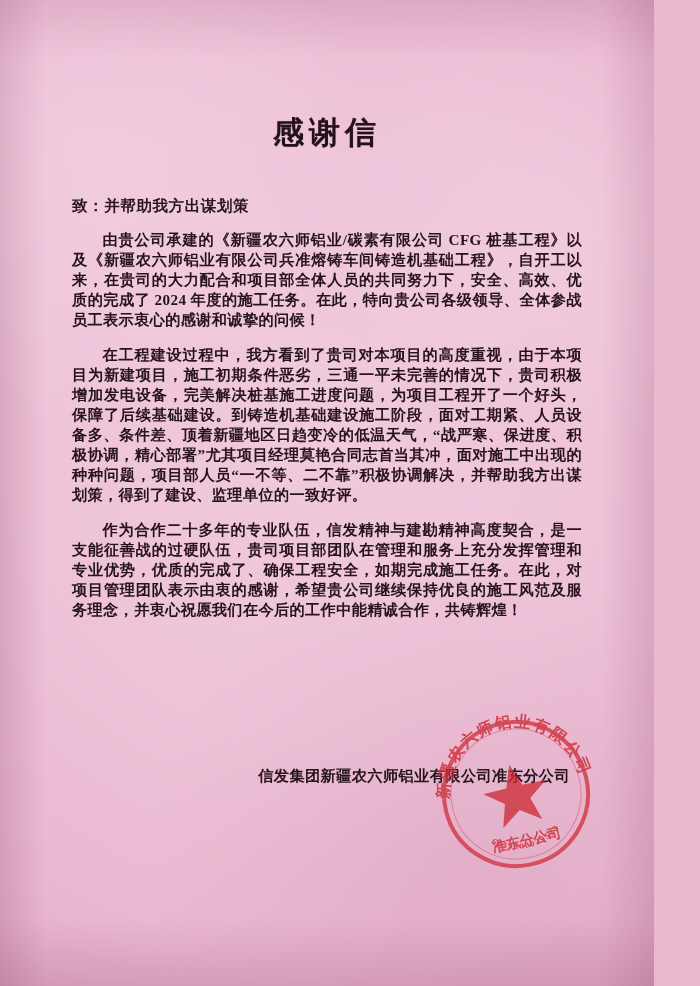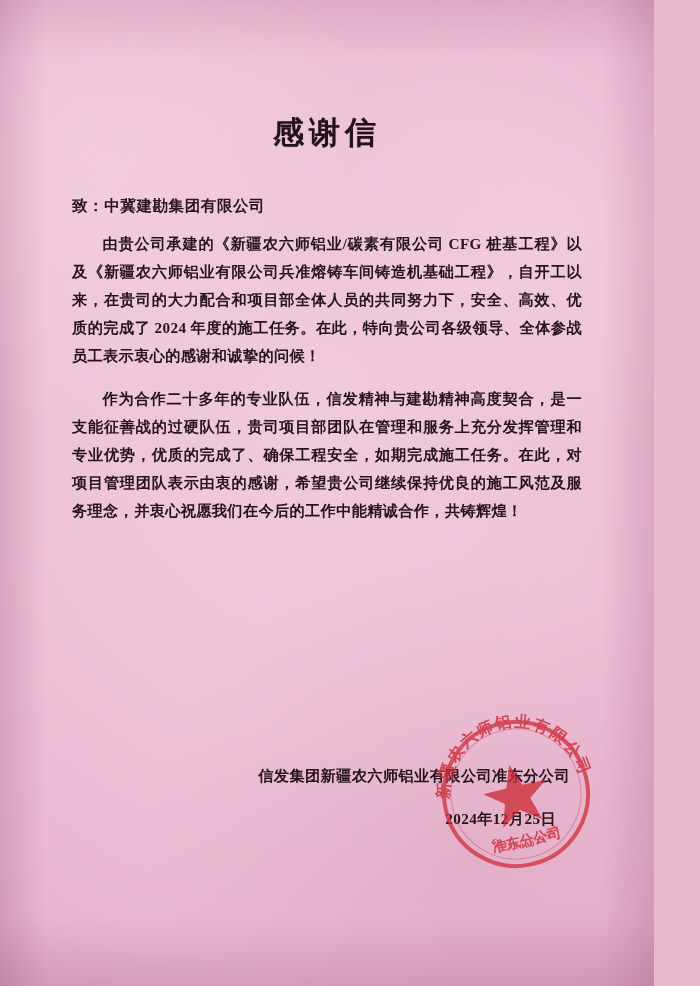--- a/index.html
+++ b/index.html
@@ -71,21 +71,21 @@
     margin-top: 42px;
     font-size: 15.5px;
     color: #2a151d;
     letter-spacing: 0.6px;
     font-weight: 600;
   }
 
   .para {
     margin-top: 13px;
     font-size: 15.2px;
-    line-height: 28px;
+    line-height: 20px;
     color: #26131b;
     text-align: justify;
     text-justify: inter-ideograph;
     text-indent: 2em;
     letter-spacing: 0.35px;
     font-weight: 600;
   }
 
   .sign-block {
     position: absolute;
@@ -144,24 +144,25 @@
 </style>
 </head>
 <body>
 
 <div id="page">
 
   <div class="content">
 
     <h1 id="doc-title">感谢信</h1>
 
-    <div class="salutation">致：中冀建勘集团有限公司</div>
+    <div class="salutation">致：并帮助我方出谋划策</div>
 
     <p class="para">由贵公司承建的《新疆农六师铝业/碳素有限公司 CFG 桩基工程》以及《新疆农六师铝业有限公司兵准熔铸车间铸造机基础工程》，自开工以来，在贵司的大力配合和项目部全体人员的共同努力下，安全、高效、优质的完成了 2024 年度的施工任务。在此，特向贵公司各级领导、全体参战员工表示衷心的感谢和诚挚的问候！</p>
 
+    <p class="para">在工程建设过程中，我方看到了贵司对本项目的高度重视，由于本项目为新建项目，施工初期条件恶劣，三通一平未完善的情况下，贵司积极增加发电设备，完美解决桩基施工进度问题，为项目工程开了一个好头，保障了后续基础建设。到铸造机基础建设施工阶段，面对工期紧、人员设备多、条件差、顶着新疆地区日趋变冷的低温天气，“战严寒、保进度、积极协调，精心部署”尤其项目经理莫艳合同志首当其冲，面对施工中出现的种种问题，项目部人员“一不等、二不靠”积极协调解决，并帮助我方出谋划策，得到了建设、监理单位的一致好评。</p>
 
     <p class="para">作为合作二十多年的专业队伍，信发精神与建勘精神高度契合，是一支能征善战的过硬队伍，贵司项目部团队在管理和服务上充分发挥管理和专业优势，优质的完成了、确保工程安全，如期完成施工任务。在此，对项目管理团队表示由衷的感谢，希望贵公司继续保持优良的施工风范及服务理念，并衷心祝愿我们在今后的工作中能精诚合作，共铸辉煌！</p>
   </div>
 
   <div class="seal">
     <svg width="176" height="176" viewBox="0 0 176 176" xmlns="http://www.w3.org/2000/svg">
       <defs>
         <path id="ringPath" d="M 88,88 m -67,0 a 67,67 0 1,1 134,0 a 67,67 0 1,1 -134,0"></path>
         <path id="ringPathBottom" d="M 88,88 m -55,0 a 55,55 0 1,0 110,0"></path>
       </defs>
@@ -177,16 +178,15 @@
       </text>
 
       <polygon points="88,58 96.2,80.5 120,80.9 101,95.2 108,118.2 88,104.5 68,118.2 75,95.2 56,80.9 79.8,80.5" fill="#cf2c37" opacity="0.95"></polygon>
 
       <text class="seal-center-text" x="88" y="140" text-anchor="middle">准东分公司</text>
     </svg>
   </div>
 
   <div class="sign-block">
     <div class="sign-org">信发集团新疆农六师铝业有限公司准东分公司</div>
-    <div class="sign-date">2024年12月25日</div>
   </div>
 
 </div>
 
 </body></html>

